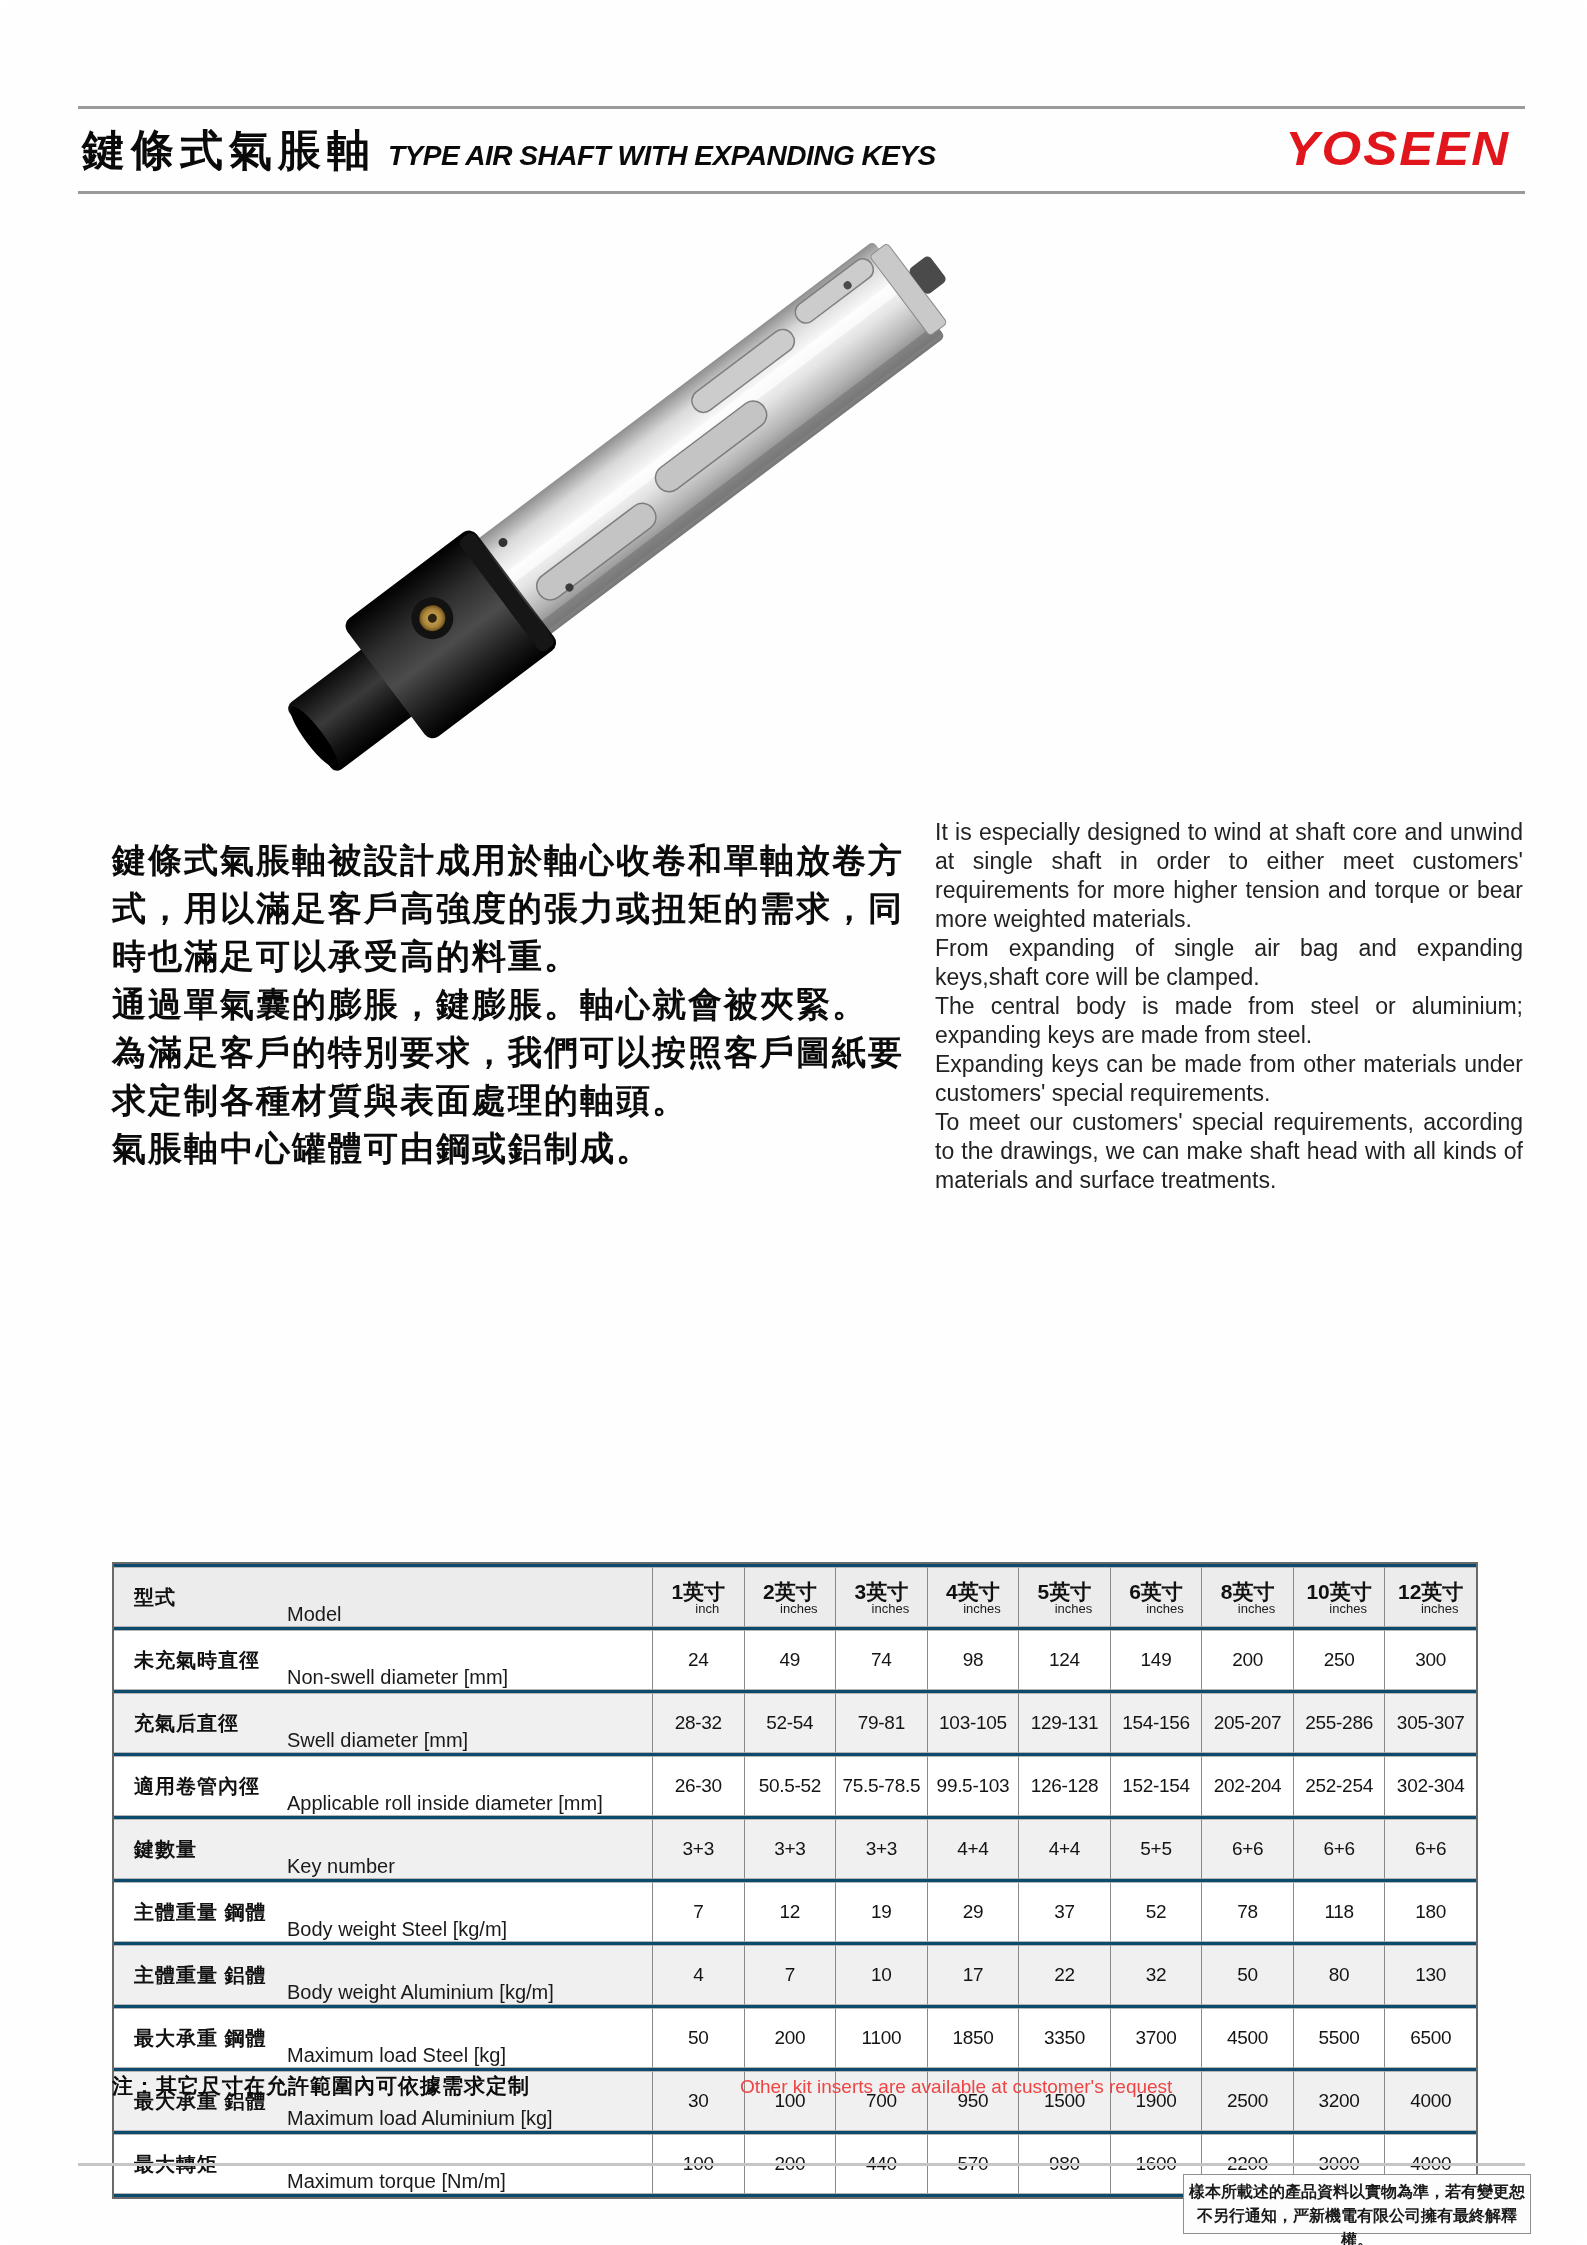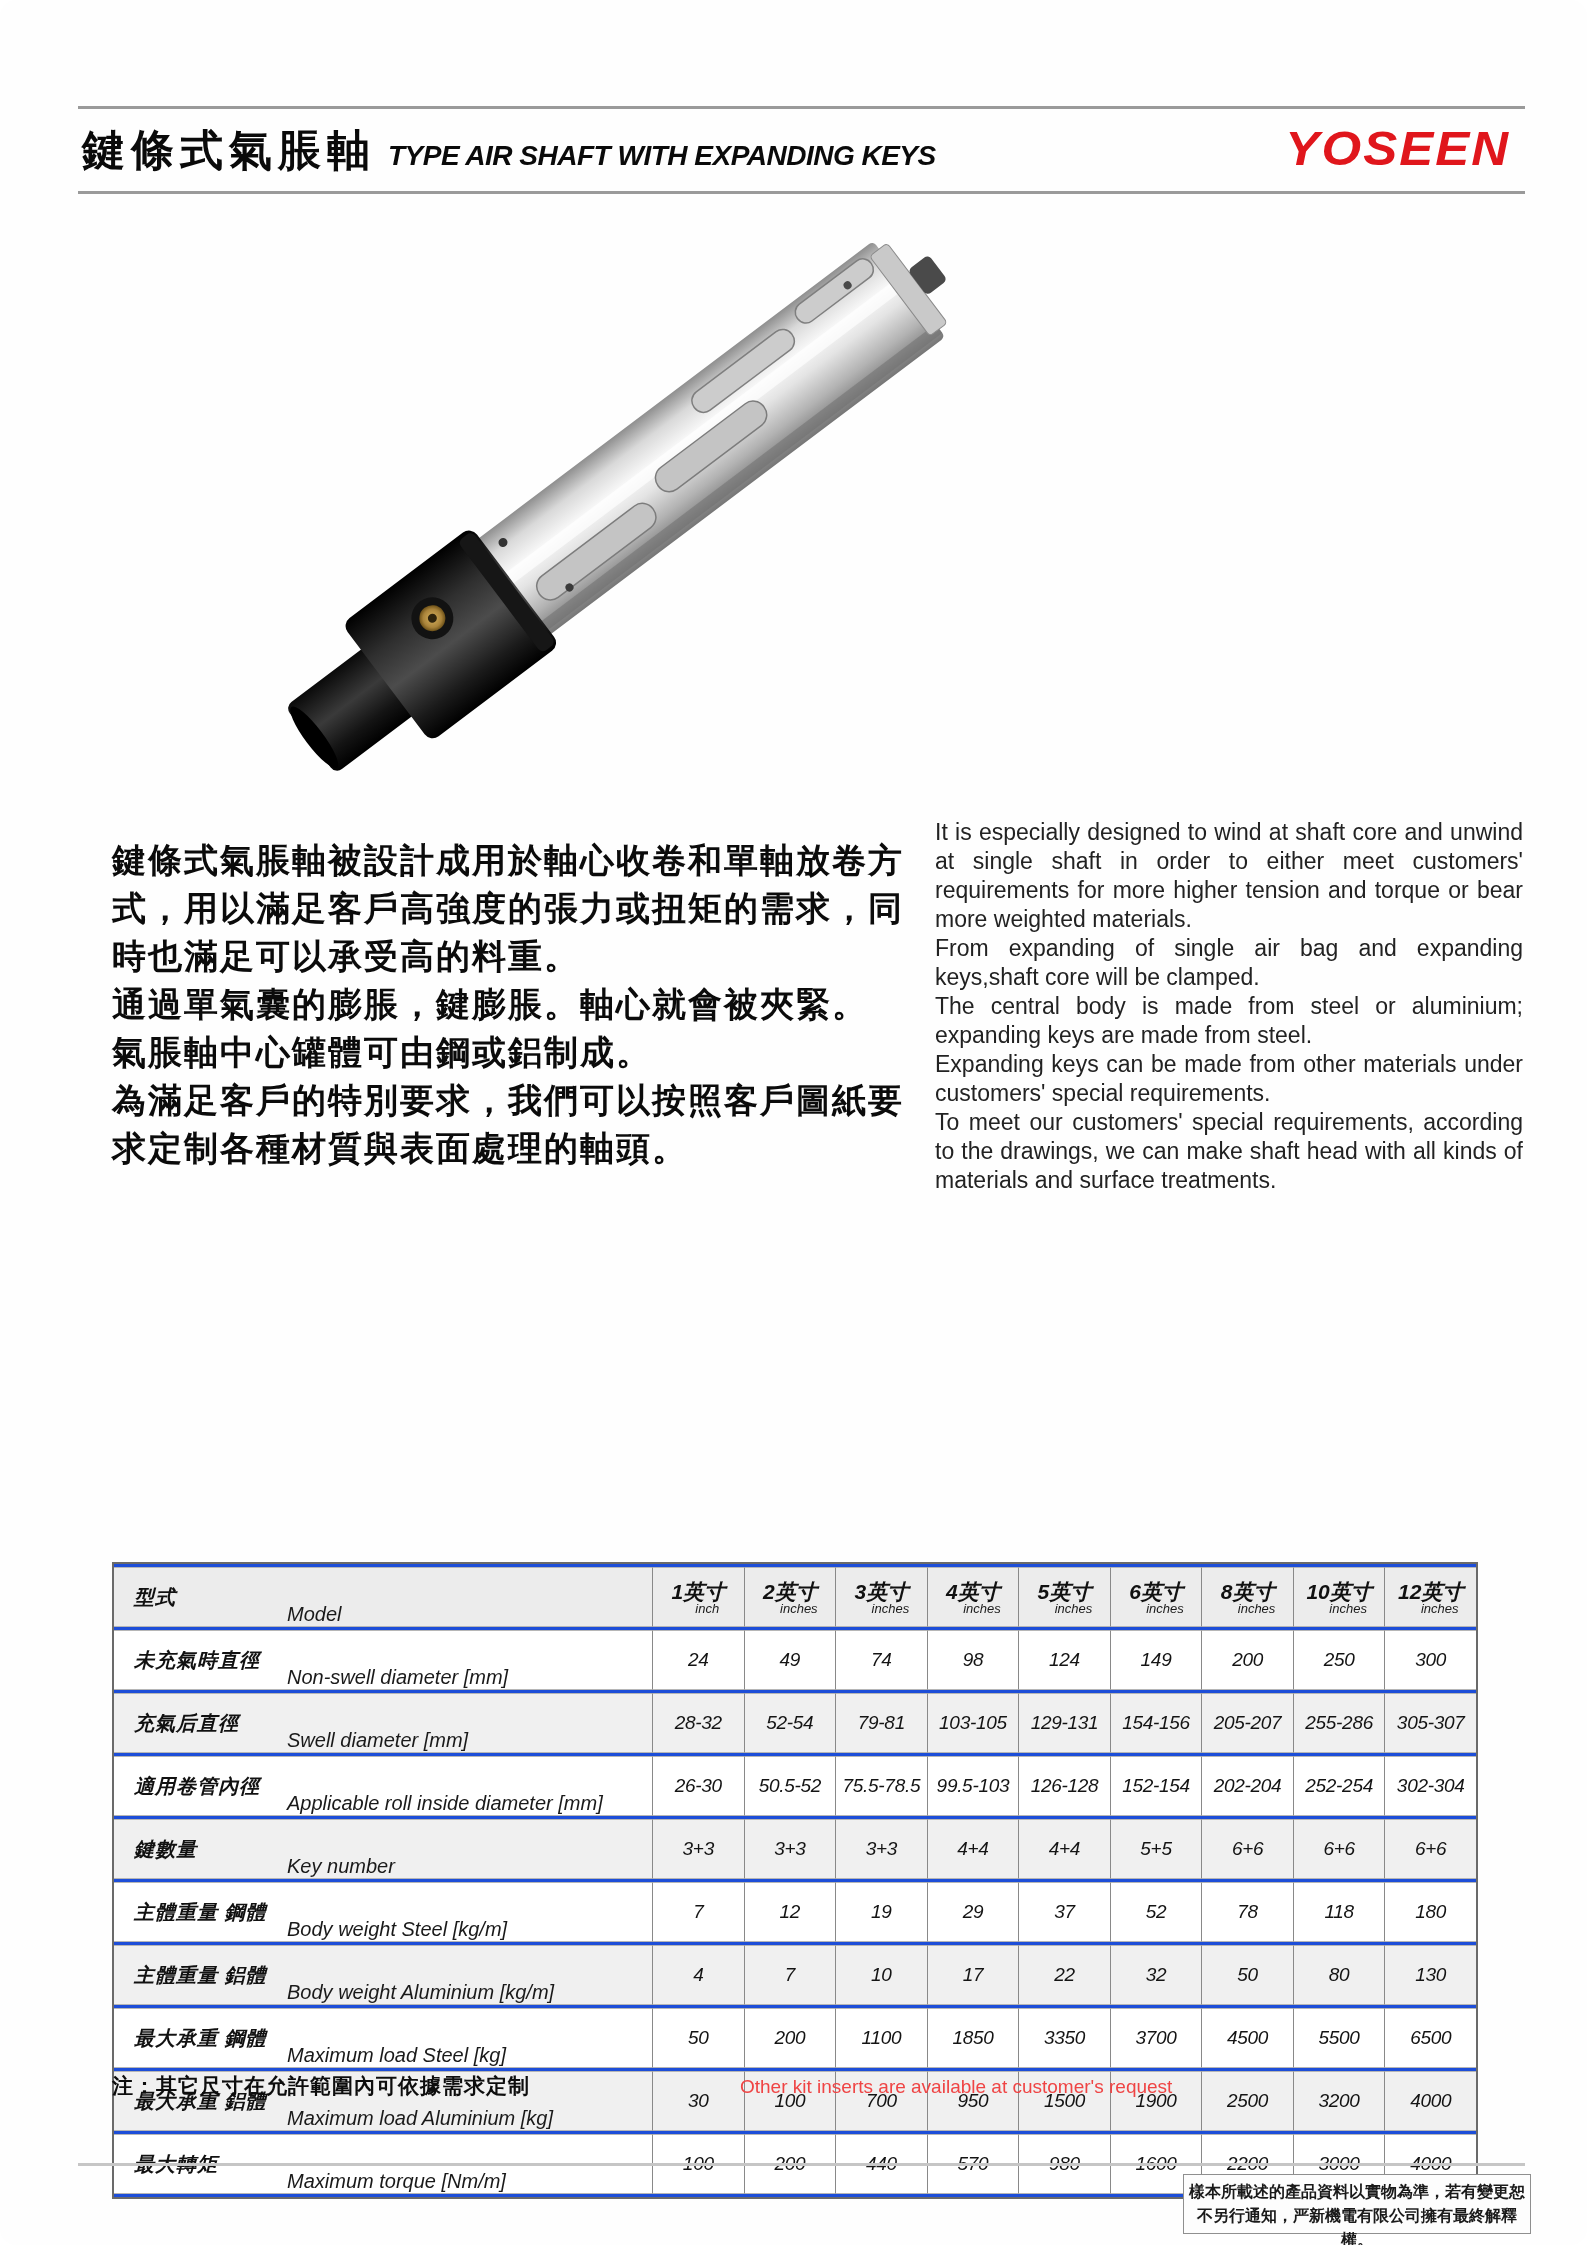--- a/index.html
+++ b/index.html
@@ -23,21 +23,21 @@
   .desc-zh{position:absolute;left:112px;top:836px;width:800px;
     font-size:34px;font-weight:bold;line-height:48px;letter-spacing:2px;color:#0b0b0b;}
   .desc-zh p{margin:0;}
   .desc-en{position:absolute;left:935px;top:818px;width:588px;
     font-size:23px;line-height:29px;color:#222;text-align:justify;}
   .desc-en p{margin:0;}
 
   .spec-table{position:absolute;left:112px;top:1562px;width:1366px;}
   table.spec{
     width:100%;table-layout:fixed;border-collapse:separate;border-spacing:0 3px;
-    border:2px solid #6a6a6a;background:#1d4ed8;font-style:italic;
+    border:2px solid #6a6a6a;background:#0c4a6e;
   }
   table.spec th,table.spec td{
     border-top:1px solid #b6b6b6;border-bottom:1px solid #b6b6b6;
     padding:0;vertical-align:middle;overflow:hidden;
   }
   table.spec .vl{border-left:1px solid #898989;}
   tr.hdr th{height:50px;background:#ececec;font-weight:normal;}
   tr.data td{height:44px;background:#fff;}
   tr.data.alt td{background:#f0f0f0;}
   .label-cell{display:flex;align-items:center;padding-left:20px;}
@@ -119,22 +119,22 @@
       <rect x="468" y="-54" width="92" height="21" rx="10" fill="#cccccc" stroke="#7f7f7f" stroke-width="1.5"></rect>
       <circle cx="98" cy="-42" r="4.5" fill="#333"></circle>
       <circle cx="124" cy="34" r="4" fill="#3a3a3a"></circle>
       <circle cx="528" cy="-40" r="4" fill="#4a4a4a"></circle>
     </g>
   </svg>
 
   <div class="desc-zh">
     <p>鍵條式氣脹軸被設計成用於軸心收卷和單軸放卷方式，用以滿足客戶高強度的張力或扭矩的需求，同時也滿足可以承受高的料重。</p>
     <p>通過單氣囊的膨脹，鍵膨脹。軸心就會被夾緊。</p>
+    <p>為滿足客戶的特別要求，我們可以按照客戶圖紙要求定制各種材質與表面處理的軸頭。</p>
     <p>氣脹軸中心罐體可由鋼或鋁制成。</p>
-    <p>為滿足客戶的特別要求，我們可以按照客戶圖紙要求定制各種材質與表面處理的軸頭。</p>
   </div>
 
   <div class="desc-en">
     <p>It is especially designed to wind at shaft core and unwind at single shaft in order to either meet customers' requirements for more higher tension and torque or bear more weighted materials.</p>
     <p>From expanding of single air bag and expanding keys,shaft core will be clamped.</p>
     <p>The central body is made from steel or aluminium; expanding keys are made from steel.</p>
     <p>Expanding keys can be made from other materials under customers' special requirements.</p>
     <p>To meet our customers' special requirements, according to the drawings, we can make shaft head with all kinds of materials and surface treatments.</p>
   </div>
 

